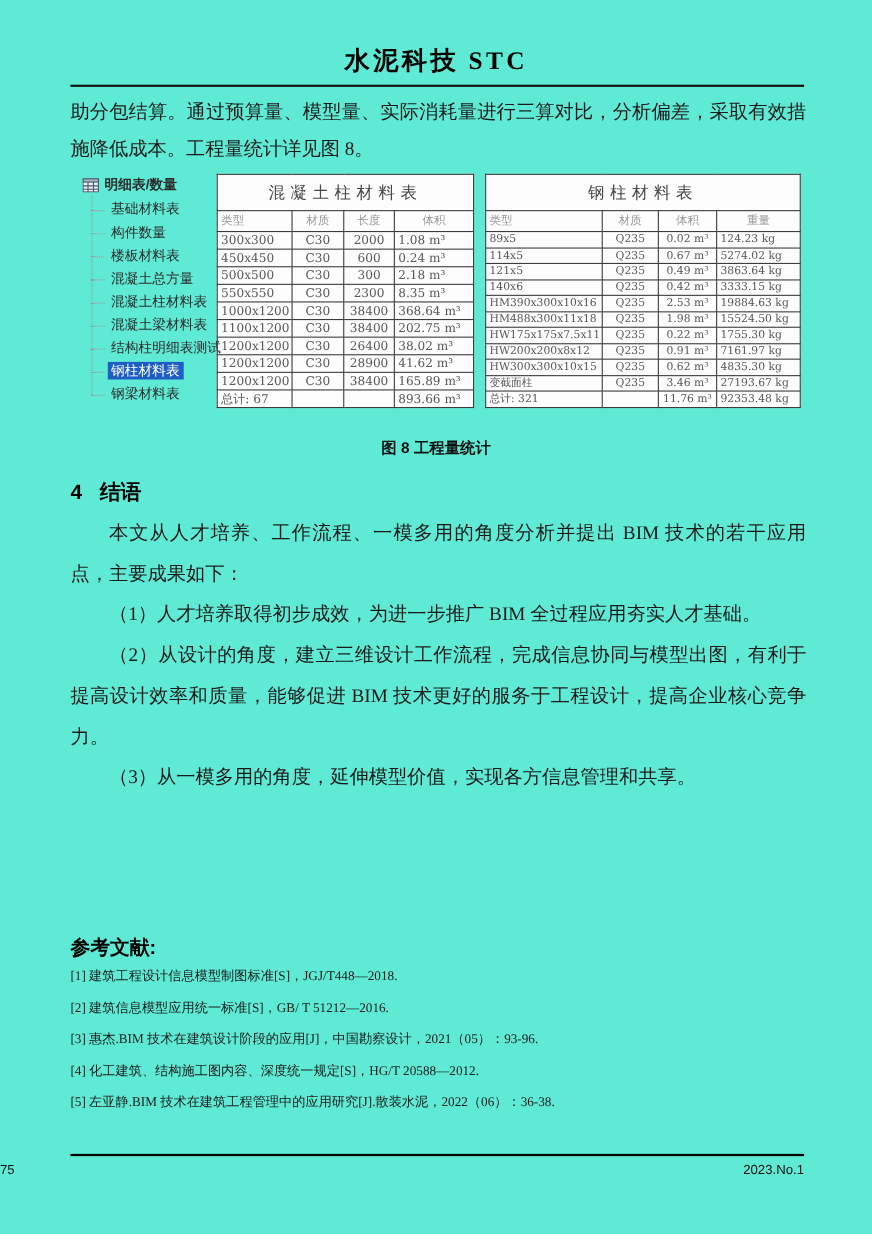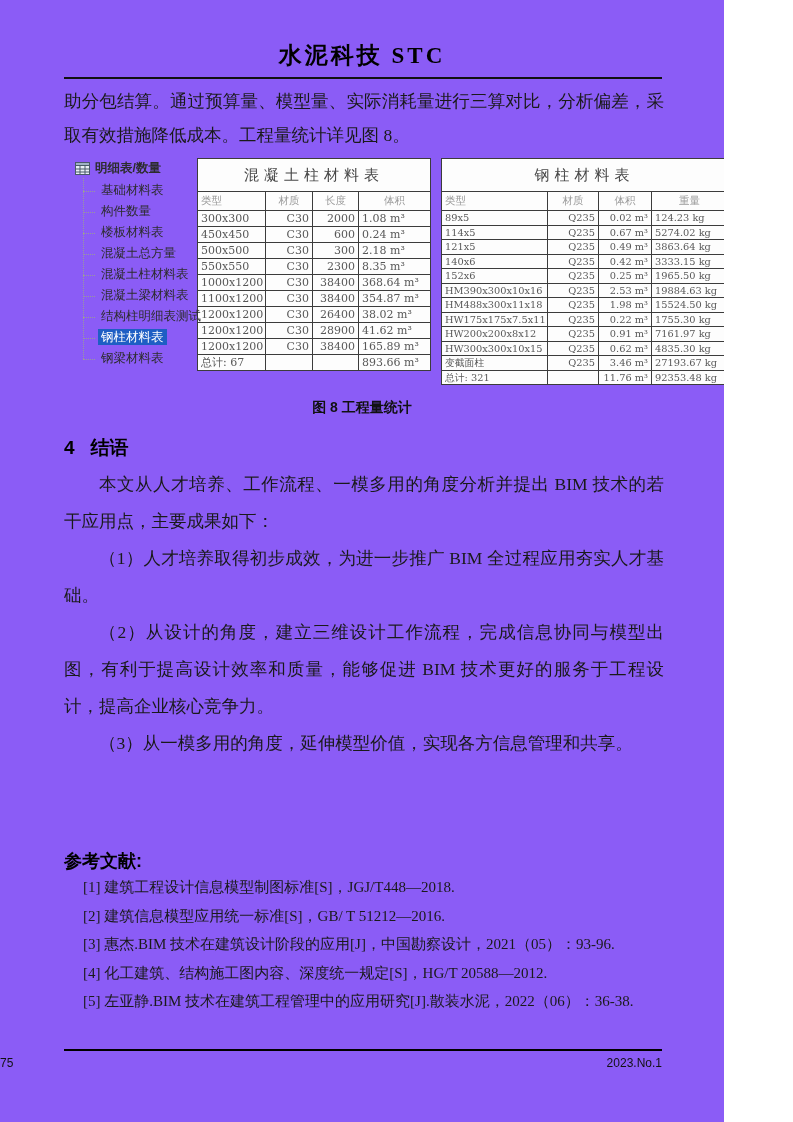--- a/index.html
+++ b/index.html
@@ -1,17 +1,17 @@
 <!DOCTYPE html>
 <html><head>
 <meta charset="utf-8">
 <style>
   html,body{margin:0;padding:0;background:#fff;}
   .page{
-    position:relative;width:724px;height:1122px;background:#8b5cf6;overflow:hidden;
+    position:relative;width:793px;height:1122px;background:#5eead4;overflow:hidden;
     font-family:"Liberation Serif","DejaVu Serif",serif;color:#1a1a1a;
   }
   
   .journal-title{
     position:absolute;top:40px;left:0;width:100%;text-align:center;
     font-size:23px;font-weight:bold;letter-spacing:3px;color:#000;
   }
   .header-rule{position:absolute;top:77px;left:64px;right:62px;border-top:2.5px solid #111;}
   
   .intro{
@@ -32,21 +32,21 @@
   .tree-item.selected .tree-item-label{background:#1e5ec4;color:#fff;}
   
   .mat-table{border-collapse:collapse;table-layout:fixed;flex:none;
              font-family:"DejaVu Serif","Liberation Serif",serif;color:#585858;background:#fdfdfd;}
   .mat-table th,.mat-table td{border:1px solid #3c3c3c;overflow:hidden;white-space:nowrap;}
   .mat-table .title-row th{height:30px;font-size:15px;letter-spacing:5px;font-weight:normal;color:#474747;text-align:center;}
   .mat-table .head-row th{height:18px;font-size:10.5px;font-weight:normal;color:#9a9a9a;text-align:center;padding:0 3px;}
   .mat-table .head-row th:first-child{text-align:left;}
   .mat-table td{padding:0 3px;}
   .mat-table td:nth-child(1),.mat-table td:nth-child(4){text-align:left;}
-  .mat-table td:nth-child(2),.mat-table td:nth-child(3){text-align:right;}
+  .mat-table td:nth-child(2),.mat-table td:nth-child(3){text-align:center;}
   .t1{width:233px;}
   .t1 td{height:15px;font-size:11px;line-height:15px;}
   .t2{width:286px;margin-left:10px;}
   .t2 td{height:13.5px;font-size:9.8px;line-height:13.5px;}
   
   .figure-caption{
     position:absolute;top:399px;left:0;width:100%;text-align:center;
     font-family:"Liberation Sans","DejaVu Sans",sans-serif;font-weight:bold;font-size:14px;color:#111;
   }
   .section-heading{
@@ -55,21 +55,21 @@
   }
   .sec-num{margin-right:16px;}
   .body-paras{position:absolute;top:466px;left:64px;right:60px;}
   .body-para{margin:0;font-size:17.5px;line-height:37px;text-indent:2em;text-align:justify;}
   
   .refs-heading{
     position:absolute;top:849px;left:64px;
     font-family:"Liberation Sans","DejaVu Sans",sans-serif;font-weight:bold;font-size:18px;color:#000;
   }
   .refs-list{position:absolute;top:873px;left:64px;right:56px;}
-  .ref-item{font-size:15px;line-height:28.5px;white-space:nowrap;margin-left:19px;}
+  .ref-item{font-size:12px;line-height:28.5px;white-space:nowrap;}
   
   .footer-rule{position:absolute;top:1049px;left:64px;right:62px;border-top:2.5px solid #000;}
   .footer-page{
     position:absolute;top:1056px;left:0;width:100%;text-align:left;
     font-family:"Liberation Sans","DejaVu Sans",sans-serif;font-size:12px;color:#111;
   }
   .footer-issue{
     position:absolute;top:1056px;right:62px;
     font-family:"Liberation Sans","DejaVu Sans",sans-serif;font-size:12px;color:#111;
   }
@@ -159,21 +159,21 @@
           <tr>
             <td>1000x1200</td>
             <td>C30</td>
             <td>38400</td>
             <td>368.64 m³</td>
           </tr>
           <tr>
             <td>1100x1200</td>
             <td>C30</td>
             <td>38400</td>
-            <td>354.87 m³</td>
+            <td>202.75 m³</td>
           </tr>
           <tr>
             <td>1200x1200</td>
             <td>C30</td>
             <td>26400</td>
             <td>38.02 m³</td>
           </tr>
           <tr>
             <td>1200x1200</td>
             <td>C30</td>
@@ -232,26 +232,20 @@
             <td>0.49 m³</td>
             <td>3863.64 kg</td>
           </tr>
           <tr>
             <td>140x6</td>
             <td>Q235</td>
             <td>0.42 m³</td>
             <td>3333.15 kg</td>
           </tr>
           <tr>
-            <td>152x6</td>
-            <td>Q235</td>
-            <td>0.25 m³</td>
-            <td>1965.50 kg</td>
-          </tr>
-          <tr>
             <td>HM390x300x10x16</td>
             <td>Q235</td>
             <td>2.53 m³</td>
             <td>19884.63 kg</td>
           </tr>
           <tr>
             <td>HM488x300x11x18</td>
             <td>Q235</td>
             <td>1.98 m³</td>
             <td>15524.50 kg</td>

